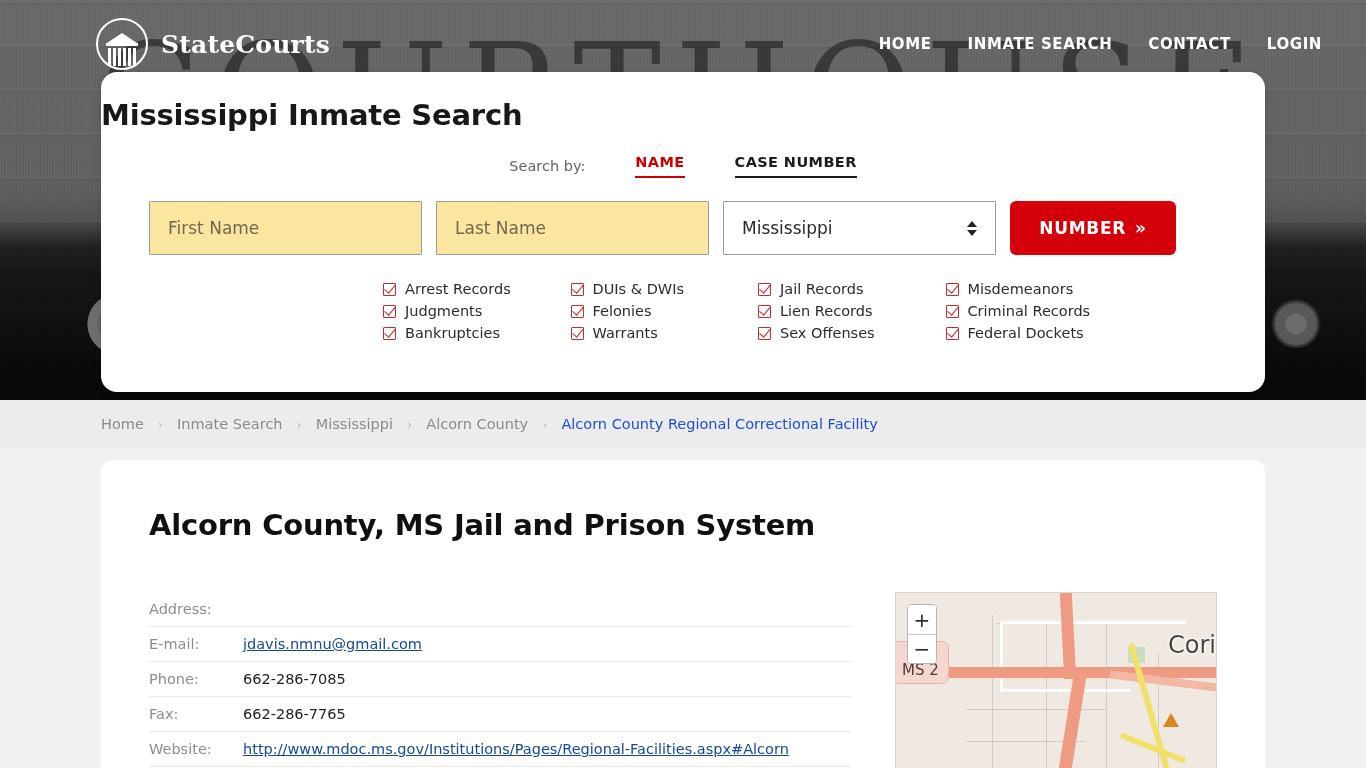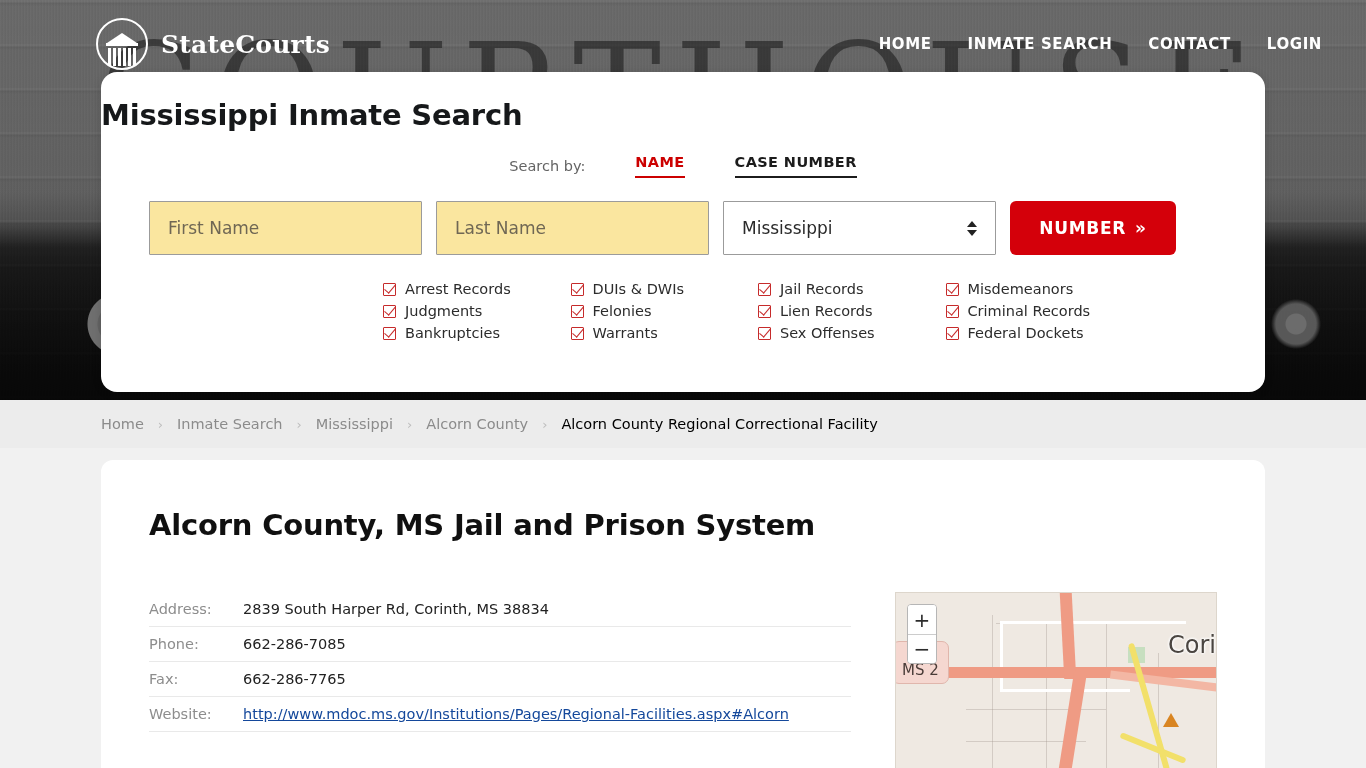--- a/index.html
+++ b/index.html
@@ -185,21 +185,21 @@
   
   .crumbbar {
     position: absolute; top: 400px; left: 0;
     width: 1366px; height: 48px;
     background: #ececec;
     display: flex; align-items: center;
     padding-left: 101px;
     gap: 14px;
   }
   .crumb { color: #8b8b8b; font-size: 14.5px; text-decoration: none; }
-  .crumb.current { color: #000000; }
+  .crumb.current { color: #1d4ed8; }
   .crumb-sep { color: #bdbdbd; font-size: 13px; }
 
   
   .content-card {
     position: absolute; top: 460px; left: 101px;
     width: 1164px; height: 320px;
     background: #fff; border-radius: 12px;
     padding: 48px;
   }
   .page-title { font-size: 29px; font-weight: 700; color: #101010; letter-spacing: -.2px; }
@@ -380,21 +380,24 @@
   <span class="crumb current">Alcorn County Regional Correctional Facility</span>
 </div>
 
 <main class="content-card">
   <h2 class="page-title">Alcorn County, MS Jail and Prison System</h2>
 
   <div class="body-row">
     <div class="info-table">
       <div class="info-row">
         <span class="info-k">Address:</span>
-        <span class="info-v">2839 South Harper Rd, Corinth, MS 38834</span>
+      </div>
+      <div class="info-row">
+        <span class="info-k">E-mail:</span>
+        <span class="info-v"><a href="#">jdavis.nmnu@gmail.com</a></span>
       </div>
       <div class="info-row">
         <span class="info-k">Phone:</span>
         <span class="info-v">662-286-7085</span>
       </div>
       <div class="info-row">
         <span class="info-k">Fax:</span>
         <span class="info-v">662-286-7765</span>
       </div>
       <div class="info-row">

